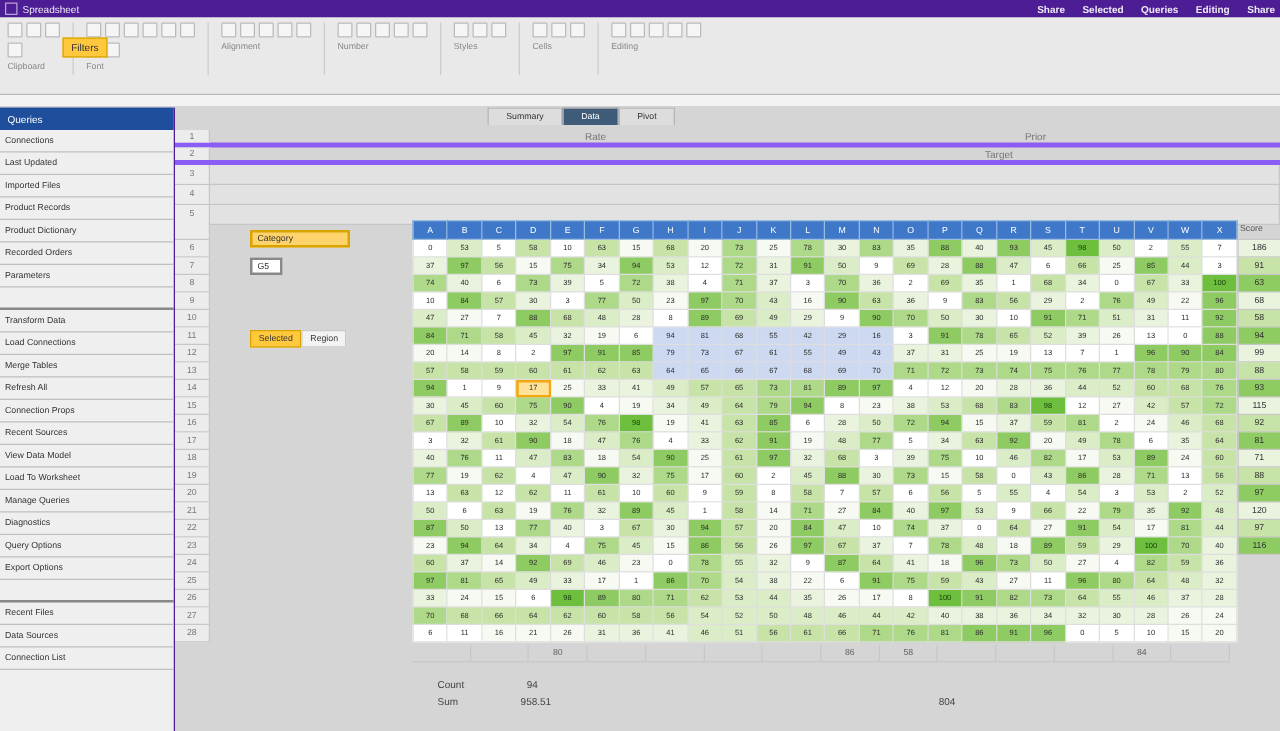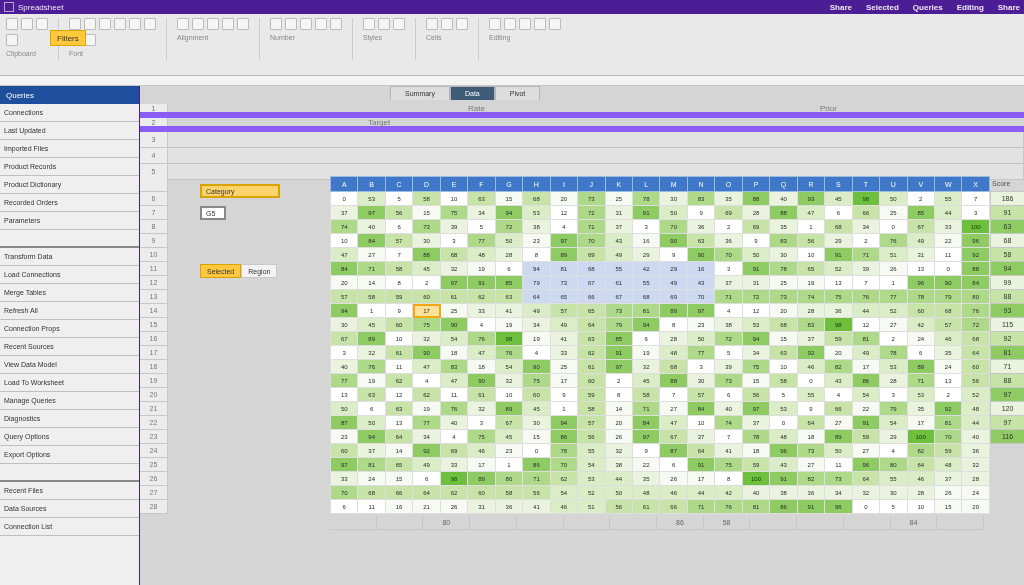--- a/index.html
+++ b/index.html
@@ -35,21 +35,21 @@
 
   
   .sheet { flex: 1; position: relative; overflow: hidden; background: #d5d5d5; }
 
   .row-stack { display: flex; flex-direction: column; }
   .stub-row { display: flex; height: 16px; border-bottom: 1px solid #c5c5c5; background: #e2e2e2; align-items: center; }
   .row-head-index { width: 28px; text-align: center; font-size: 7px; color: #777; border-right: 1px solid #c7c7c7; background: #ececec; height: 100%; display: flex; align-items: center; justify-content: center; }
   .wide-col { flex: 1; border-right: 1px solid #c7c7c7; height: 100%; }
 
   
-  .header-text-row { display: flex; height: 14px; align-items: center; border-bottom: 6px solid #8b5cf6; }
+  .header-text-row { display: flex; height: 14px; align-items: center; border-bottom: 4px solid #8b5cf6; }
   .header-text-row .lbl { font-size: 8px; color: #777; }
   .header-text-row .center-lbl { margin-left: 300px; }
   .header-text-row .right-lbl { margin-left: 300px; padding-left: 35px; }
 
   
   .heatmap-wrap { position: absolute; left: 190px; top: 90px; width: 660px; }
   .hm-toprow { display: flex; height: 16px; }
   .hm-colhdr { flex: 1; border: 1px solid #9abce0; border-left: none; background: #3f78c8; color: #fff; font-size: 7px; display: flex; align-items: center; justify-content: center; }
   .hm-colhdr:first-child { border-left: 1px solid #9abce0; }
   .hm-body { display: flex; flex-direction: column; }
@@ -242,21 +242,21 @@
 
     <div class="row-stack" style="margin-top:18px;">
       <div class="header-text-row">
         <div class="row-head-index">1</div>
         <span class="lbl center-lbl">Rate</span>
         <span class="lbl right-lbl">Prior</span>
       </div>
       <div class="header-text-row">
         <div class="row-head-index">2</div>
         <span class="lbl center-lbl" style="margin-left:200px"></span>
-        <span class="lbl" style="">Target</span>
+        <span class="lbl" style="margin-left:420px">Target</span>
       </div>
       <div class="stub-row">
           <div class="row-head-index">3</div>
           <div class="wide-col"></div>
         </div>
       <div class="stub-row">
           <div class="row-head-index">4</div>
           <div class="wide-col"></div>
         </div>
       <div class="stub-row">
@@ -965,15 +965,26 @@
           <div>86</div>
           <div>58</div>
           <div></div>
           <div></div>
           <div></div>
           <div>84</div>
           <div></div>
         </div>
     </div>
 
+    <div class="totals">
+      <div>
+        <span>Count</span>
+        <span>94</span>
+      </div>
+      <div>
+        <span>Sum</span>
+        <span>958.51</span>
+        <span style="margin-left:260px">804</span>
+      </div>
+    </div>
 
   </div>
 </div>
 
 </body></html>

